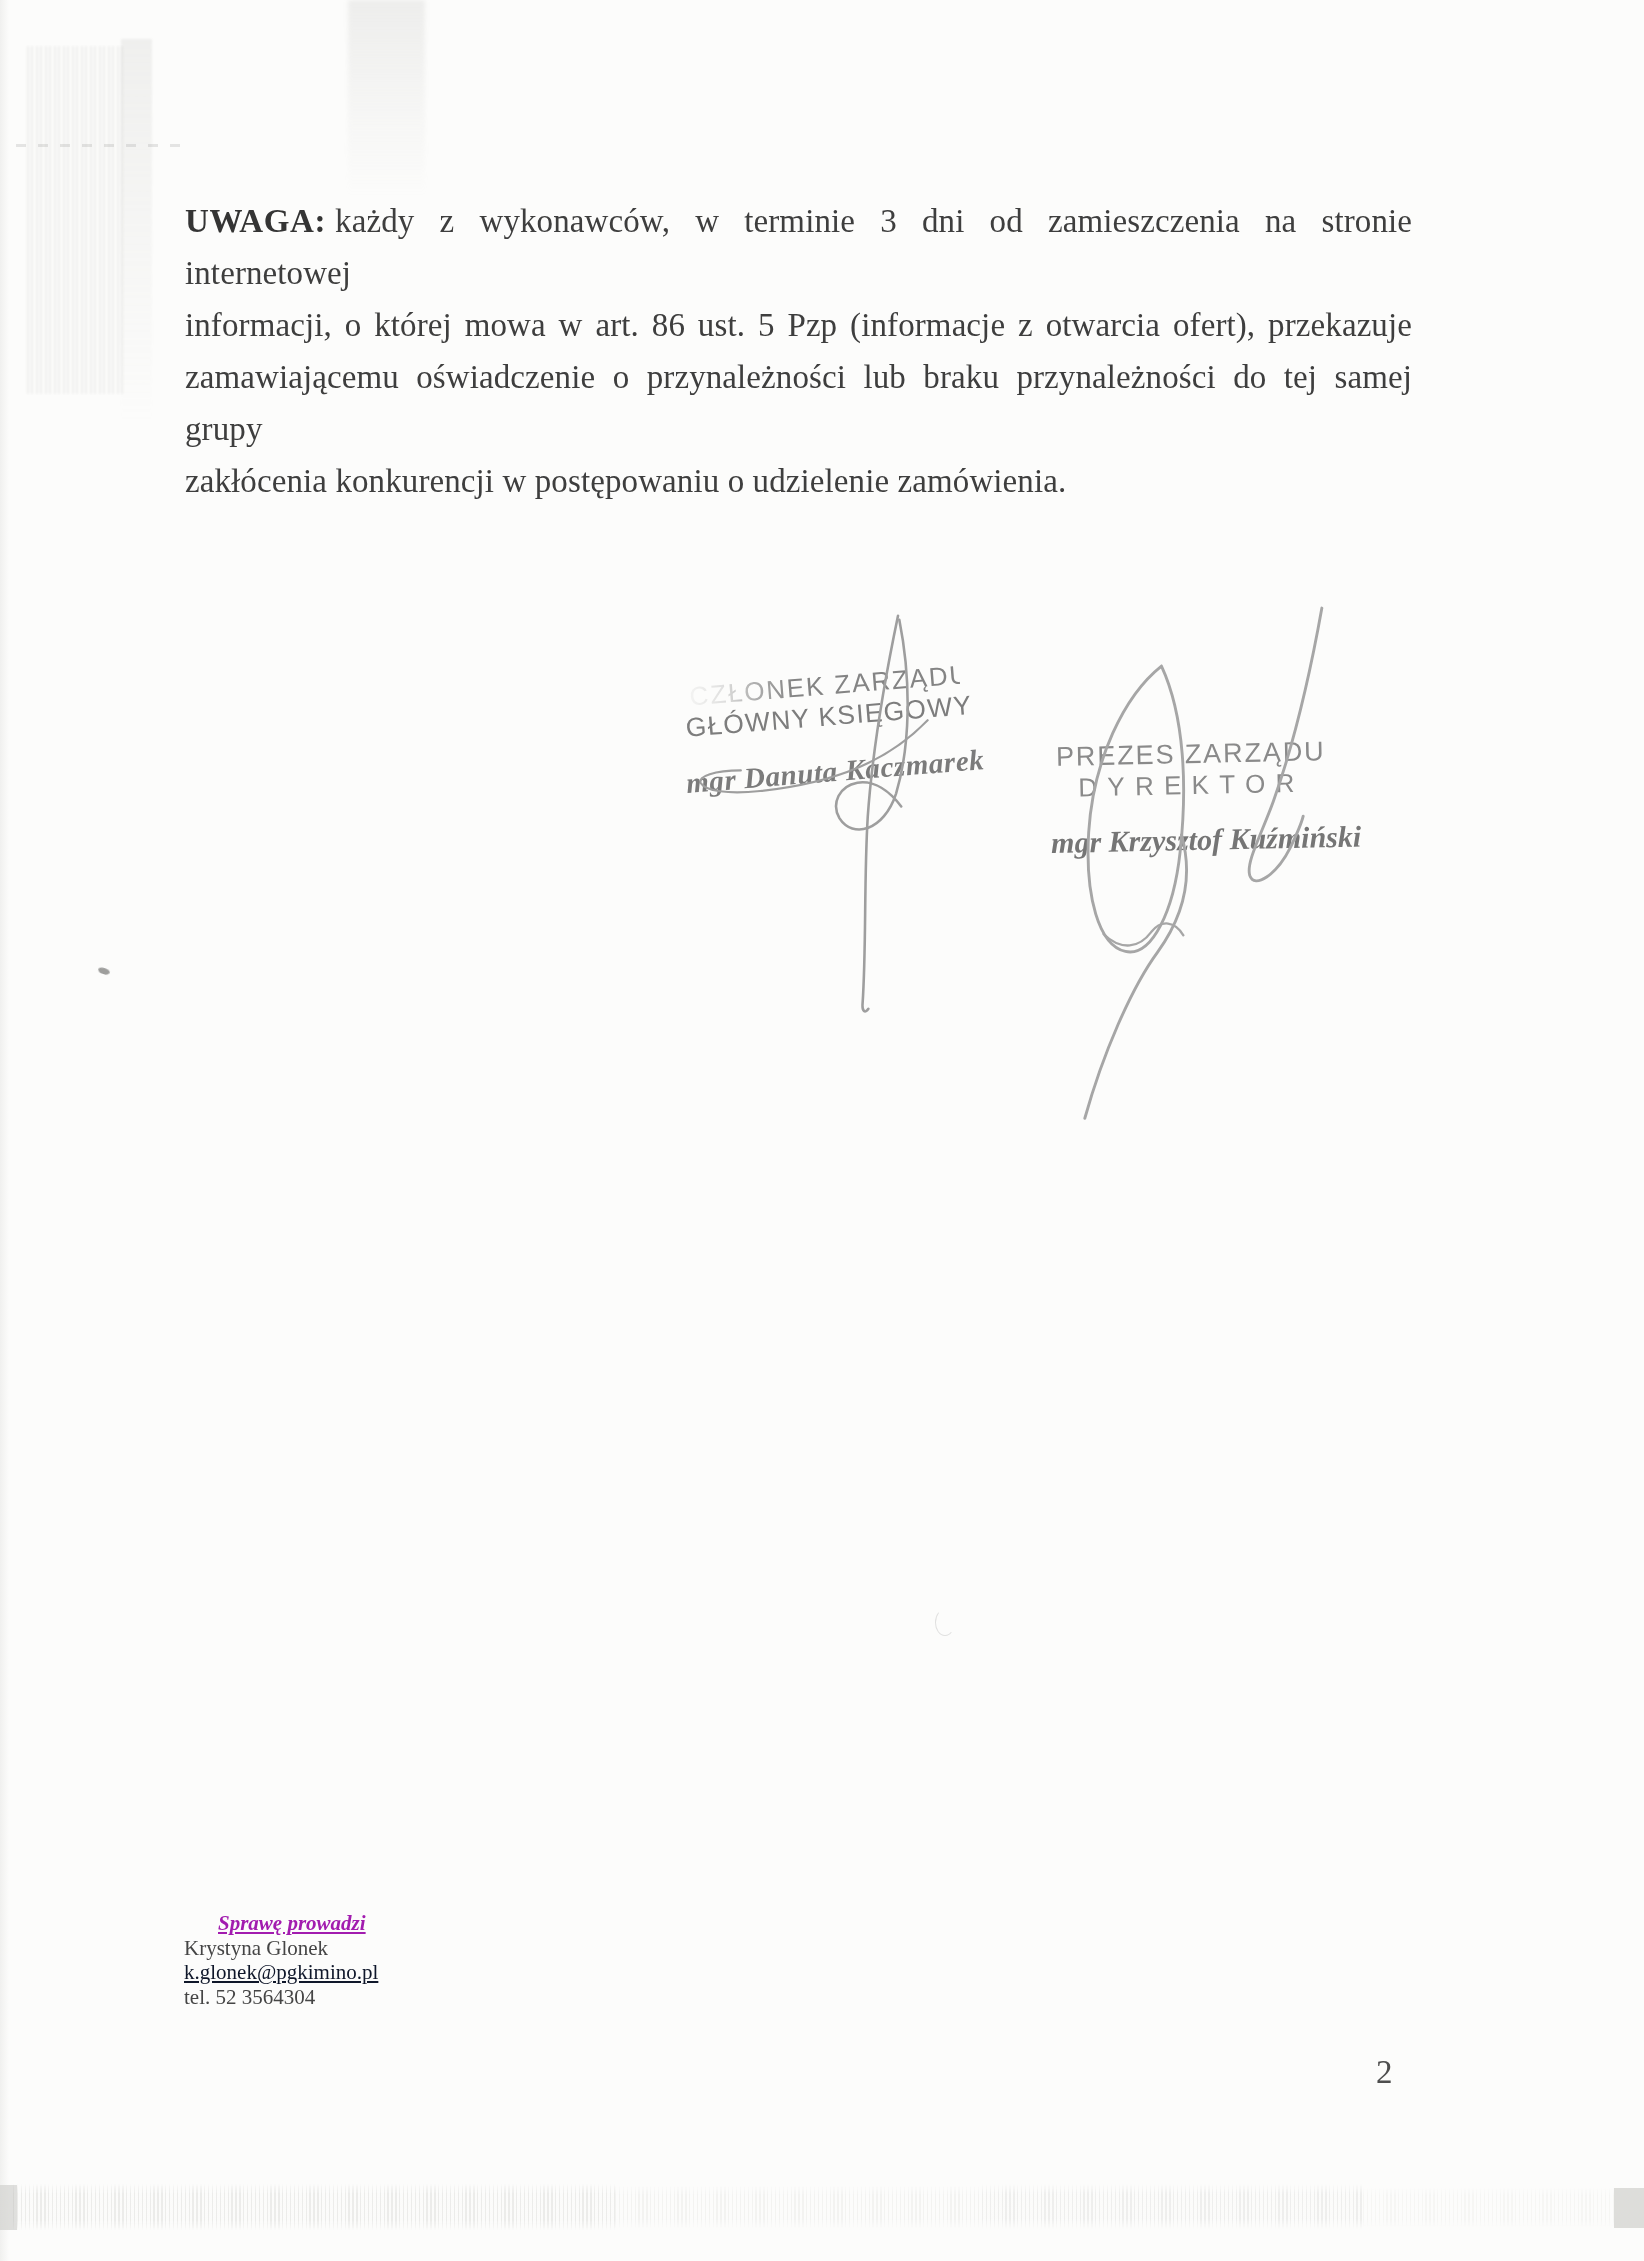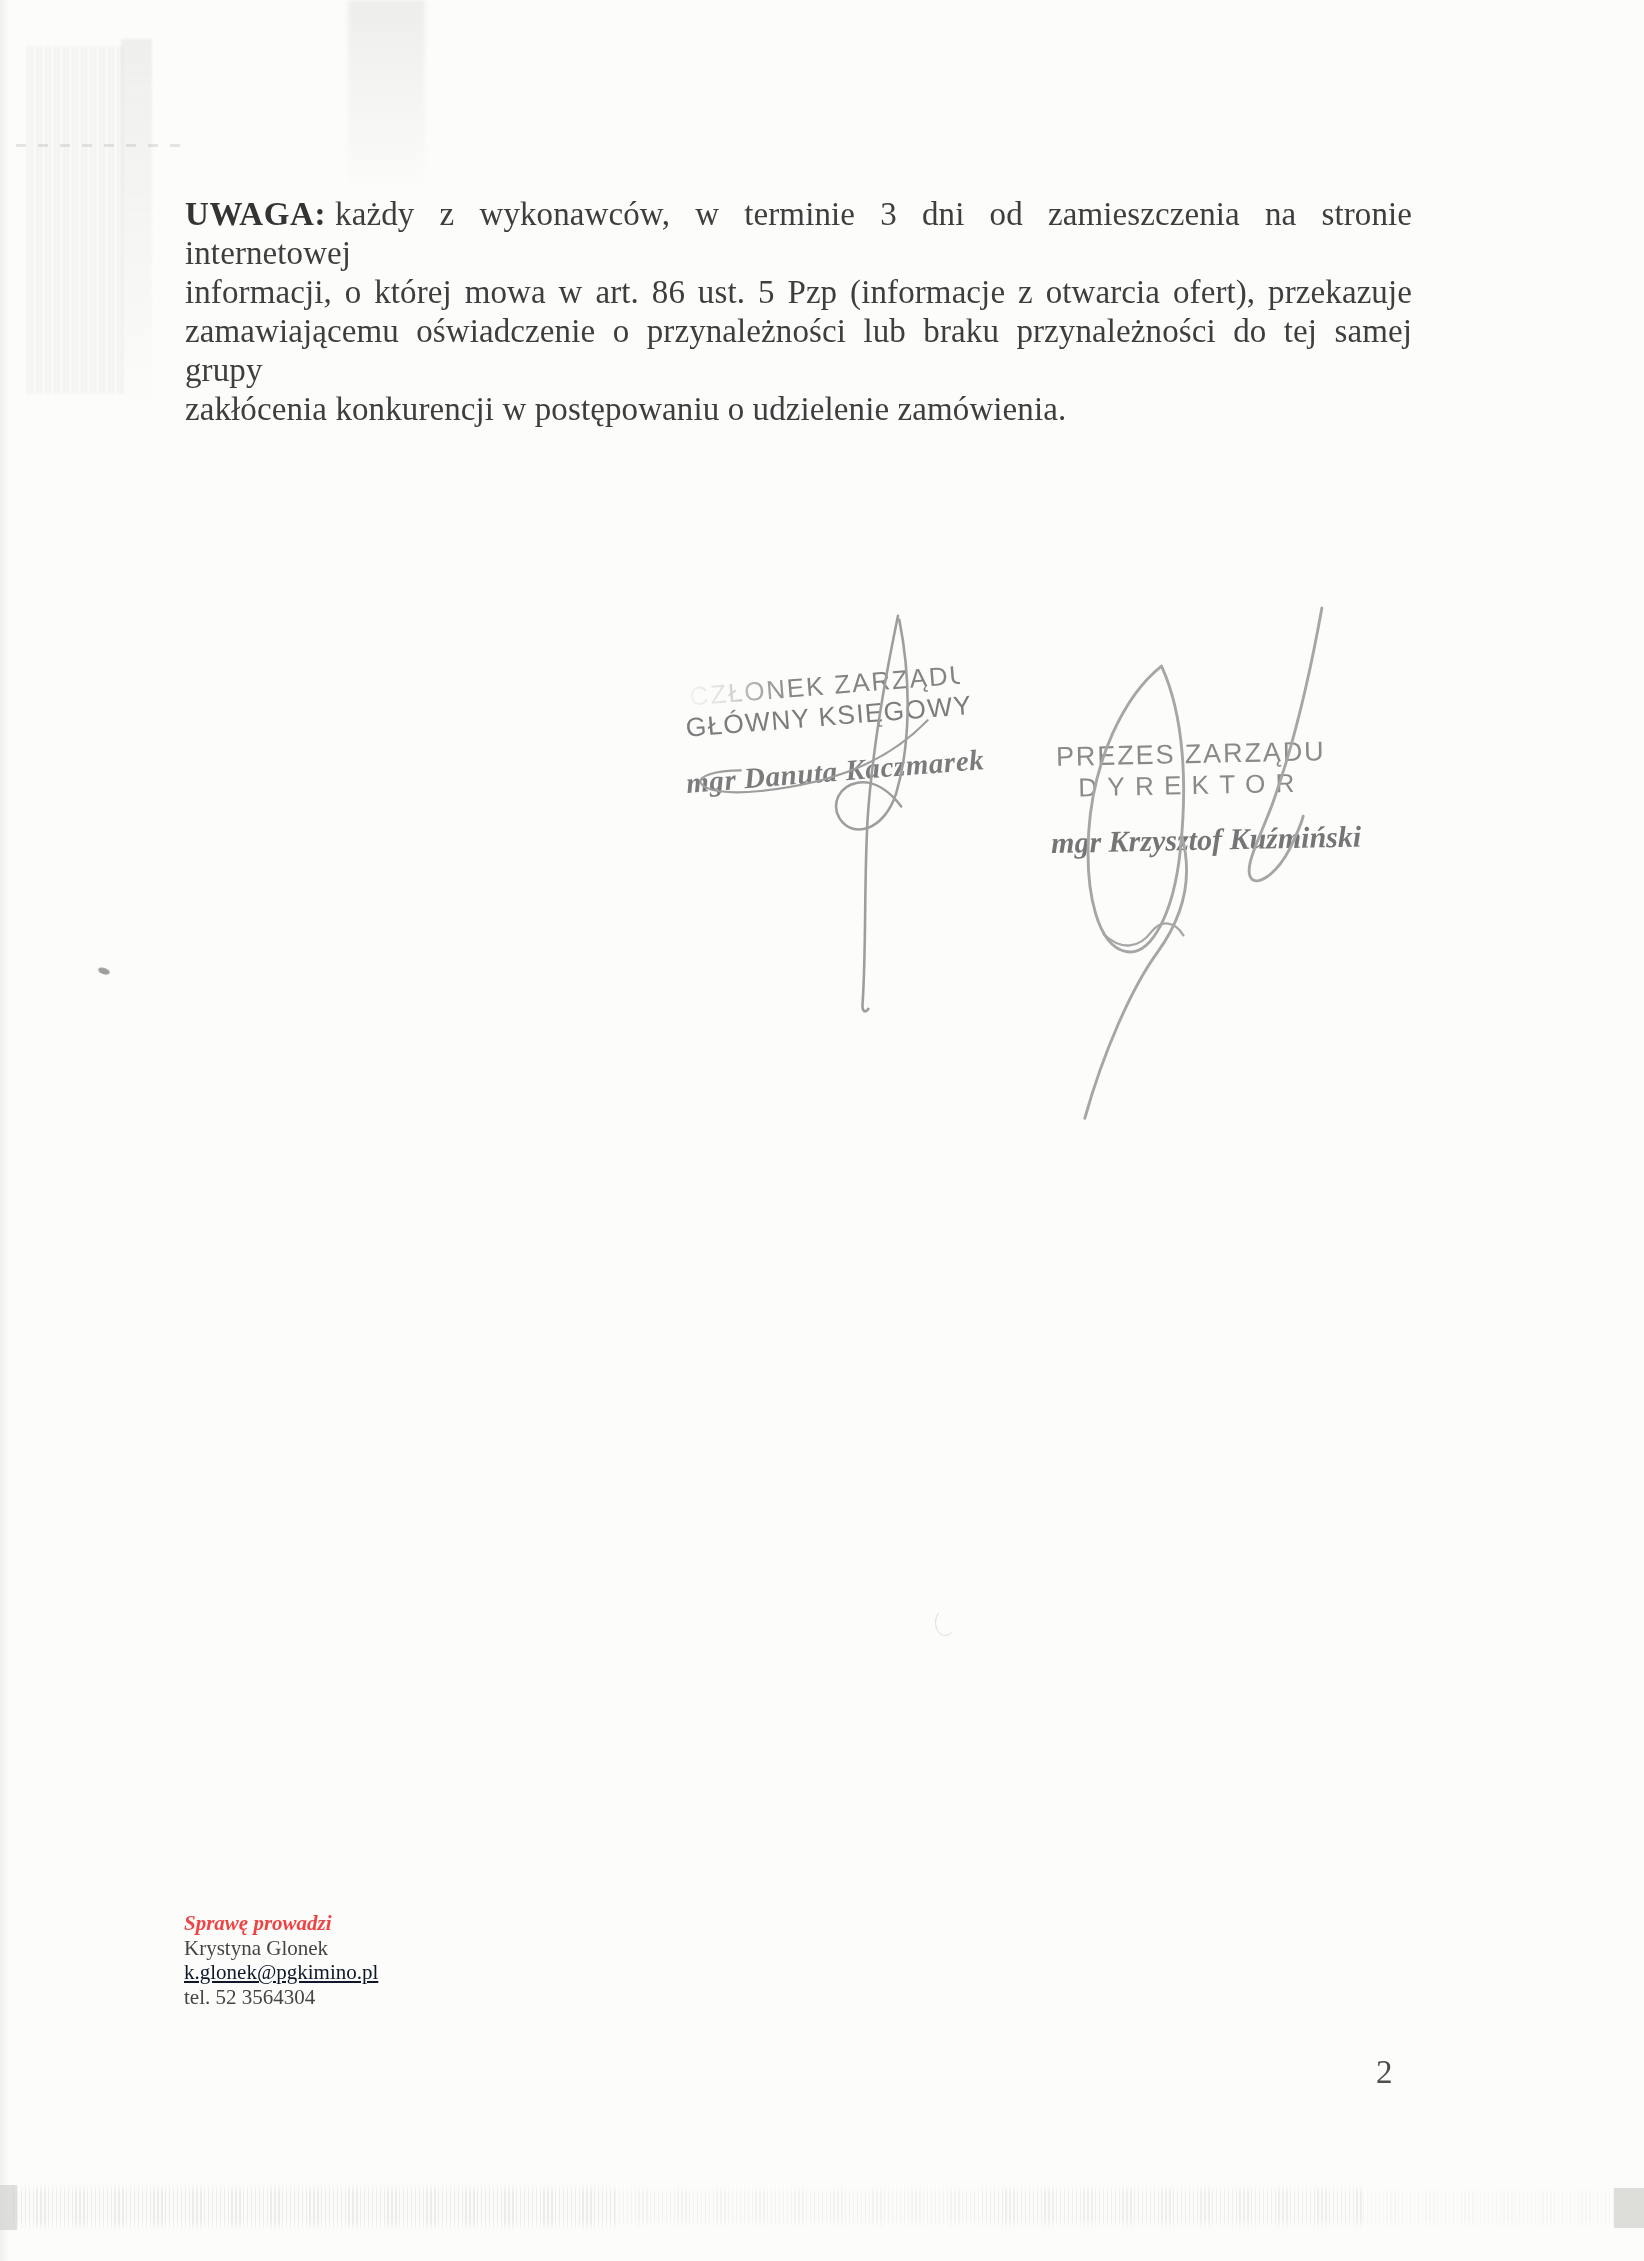--- a/index.html
+++ b/index.html
@@ -6,21 +6,21 @@
   body{
     width:1644px;height:2261px;position:relative;
     background:#fcfcfb;overflow:hidden;
     font-family:"Liberation Serif", serif;
   }
   .page{position:absolute;inset:0;}
 
   
   .notice{
     position:absolute;left:185px;top:195px;width:1227px;
-    font-size:33px;line-height:39px;color:#3e3e3e;
+    font-size:33px;line-height:52px;color:#3e3e3e;
     letter-spacing:0.1px;
   }
   .notice .line{text-align:justify;text-align-last:justify;white-space:normal;}
   .notice .line.last{text-align-last:left;}
   .notice .b{font-weight:bold;margin-right:9px;letter-spacing:0.6px;color:#343434;}
 
   
   .stamp{position:absolute;color:#848484;}
   .stamp-left{left:682px;top:682px;width:277px;transform:rotate(-4.6deg);transform-origin:0 0;}
   .stamp-left .sl1{
@@ -54,21 +54,21 @@
   }
 
   
   .sigs{position:absolute;left:0;top:0;pointer-events:none;}
 
   
   .footer{
     position:absolute;left:184px;top:1911px;
     font-size:21px;line-height:24.5px;color:#454545;
   }
-  .footer .fh{font-weight:bold;font-style:italic;color:#ef4444;}
+  .footer .fh{font-weight:bold;font-style:italic;text-decoration:underline;color:#a21caf;margin-left:34px;}
   .footer .fe{text-decoration:underline;color:#0f172a;}
 
   .pageno{
     position:absolute;left:1376px;top:2054px;
     font-size:33px;color:#4e4e4e;
   }
 
   
   .art{position:absolute;pointer-events:none;}
   .streaks{background:repeating-linear-gradient(90deg, rgba(187,187,184,.45) 0 1.3px, rgba(250,250,248,.12) 1.3px 3.9px);}

